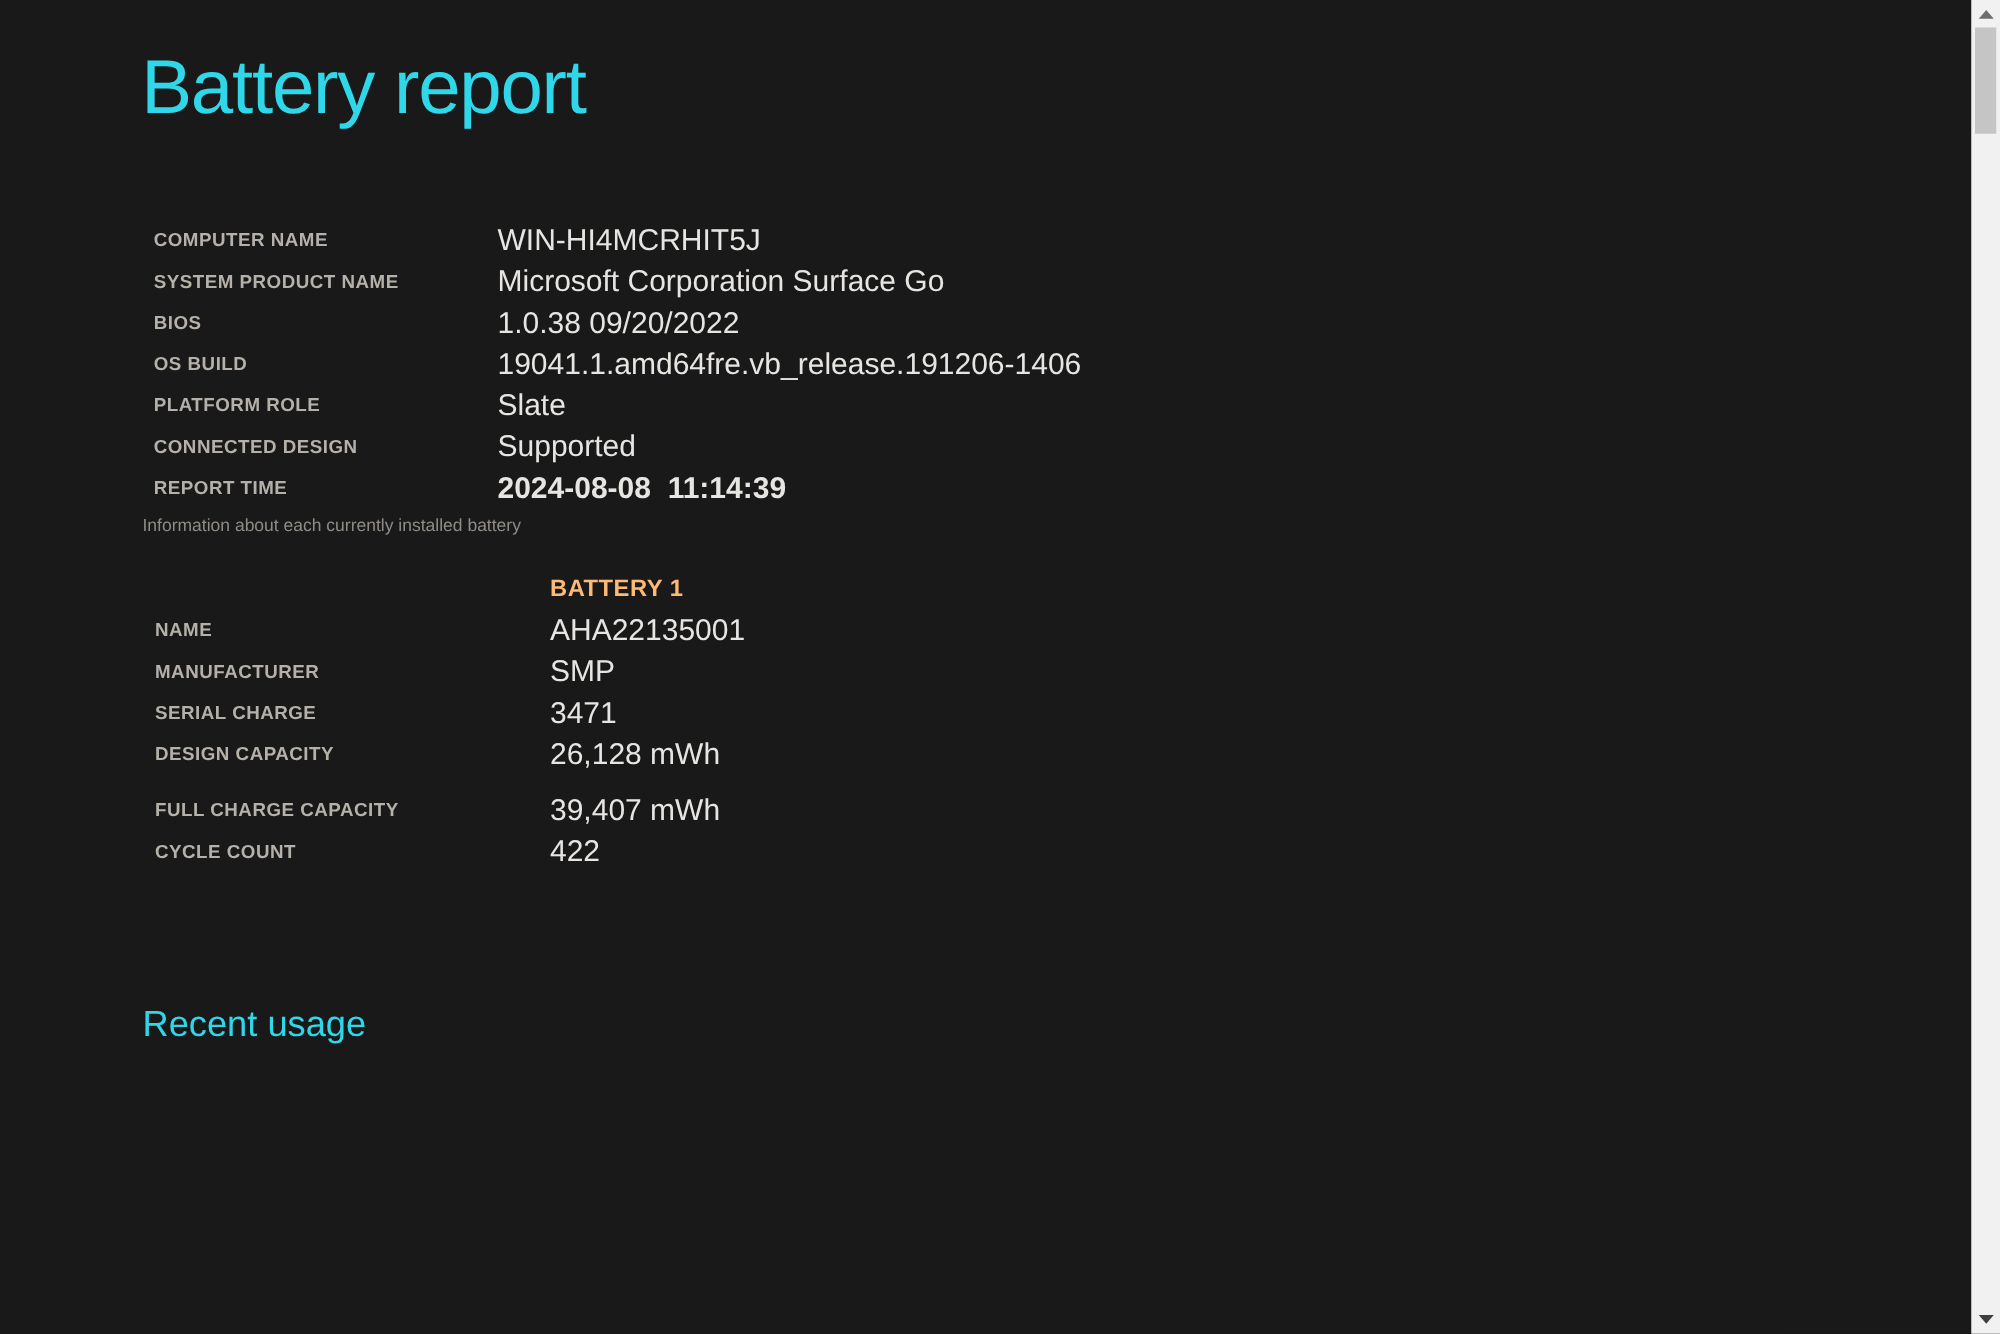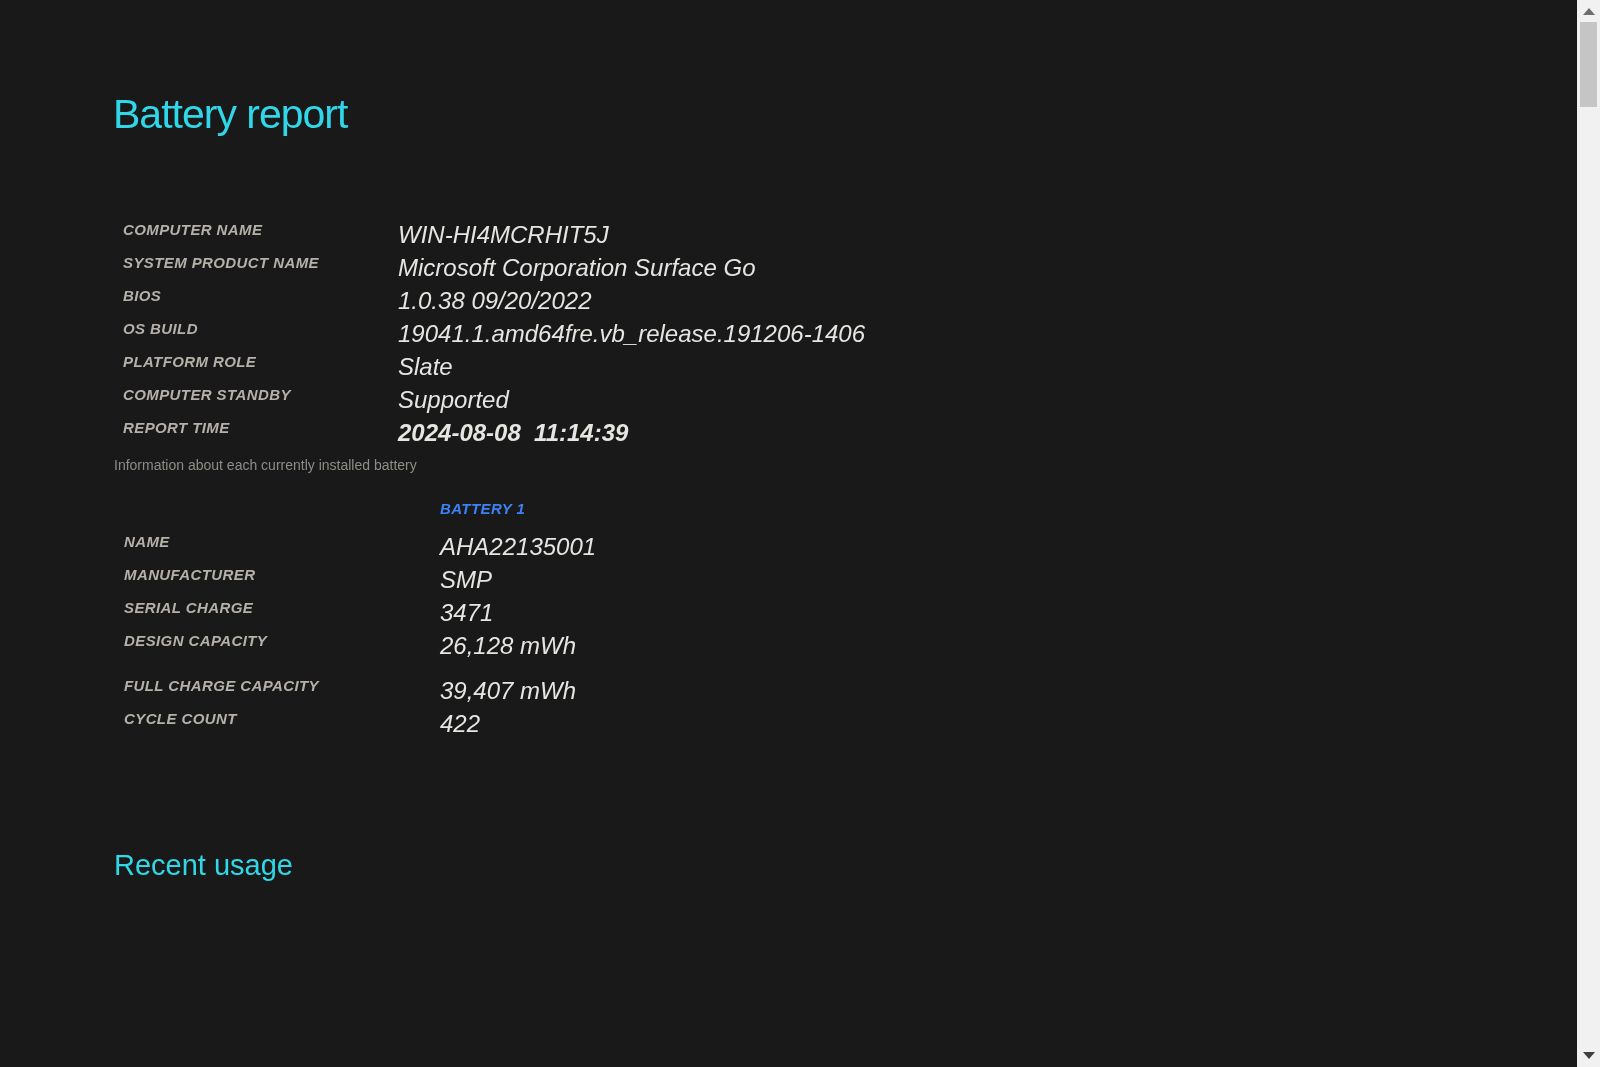--- a/index.html
+++ b/index.html
@@ -17,22 +17,22 @@
 
   .content {
     position: absolute;
     left: 113px;
     top: 0;
     width: 1420px;
   }
 
   h1.page-title {
     margin: 0;
-    padding-top: 71px;
-    font-size: 41px;
+    padding-top: 26px;
+    font-size: 61px;
     font-weight: 300;
     line-height: 86px;
     color: #30D7E8;
     letter-spacing: -1px;
   }
 
   .section-heading {
     margin: 126px 0 0 1px;
     font-size: 29px;
     font-weight: 400;
@@ -51,23 +51,23 @@
 
   .info-table {
     margin-top: 64px;
   }
   .battery-table {
     margin-top: 22px;
   }
 
   .row {
     display: flex;
+    align-items: center;
     height: 33px;
     padding-left: 10px;
-    font-style: italic;
   }
   .battery-table .row {
     padding-left: 11px;
   }
   .row.group-gap {
     margin-top: 12px;
   }
 
   .cell.label {
     width: 275px;
@@ -82,24 +82,24 @@
   }
   .cell.value {
     font-size: 24px;
     color: #E7E5E2;
     white-space: pre;
   }
   .cell.value.bold {
     font-weight: bold;
   }
   .header-row .cell.value {
-    font-size: 15px;
+    font-size: 19px;
     font-weight: bold;
     letter-spacing: 0.4px;
-    color: #3b82f6;
+    color: #fdba74;
   }
 
   
   .scrollbar {
     position: absolute;
     top: 0;
     right: 0;
     width: 23px;
     height: 1067px;
     background: #F1F1F1;
@@ -155,21 +155,21 @@
     </div>
     <div class="row">
       <div class="cell label">OS BUILD</div>
       <div class="cell value">19041.1.amd64fre.vb_release.191206-1406</div>
     </div>
     <div class="row">
       <div class="cell label">PLATFORM ROLE</div>
       <div class="cell value">Slate</div>
     </div>
     <div class="row">
-      <div class="cell label">COMPUTER STANDBY</div>
+      <div class="cell label">CONNECTED DESIGN</div>
       <div class="cell value">Supported</div>
     </div>
     <div class="row">
       <div class="cell label">REPORT TIME</div>
       <div class="cell value bold">2024-08-08  11:14:39</div>
     </div>
   </div>
 
   <p class="section-subtitle">Information about each currently installed battery</p>
 

